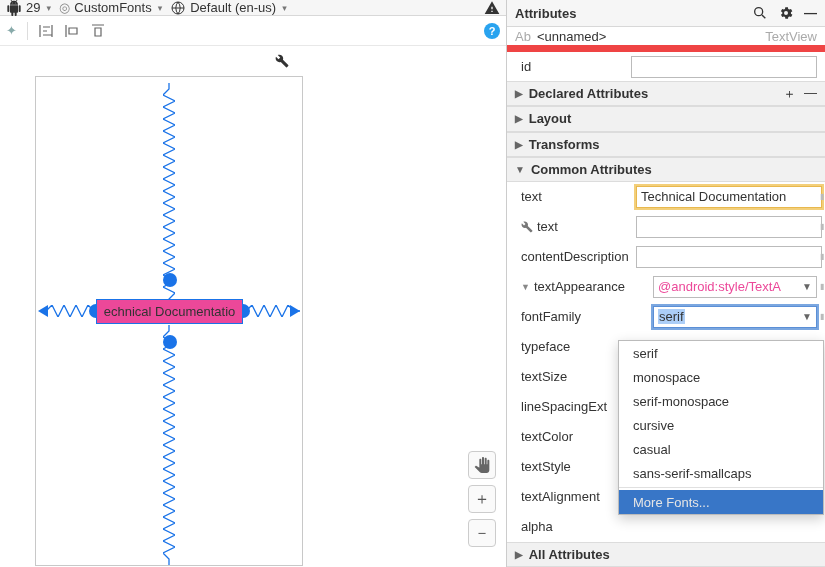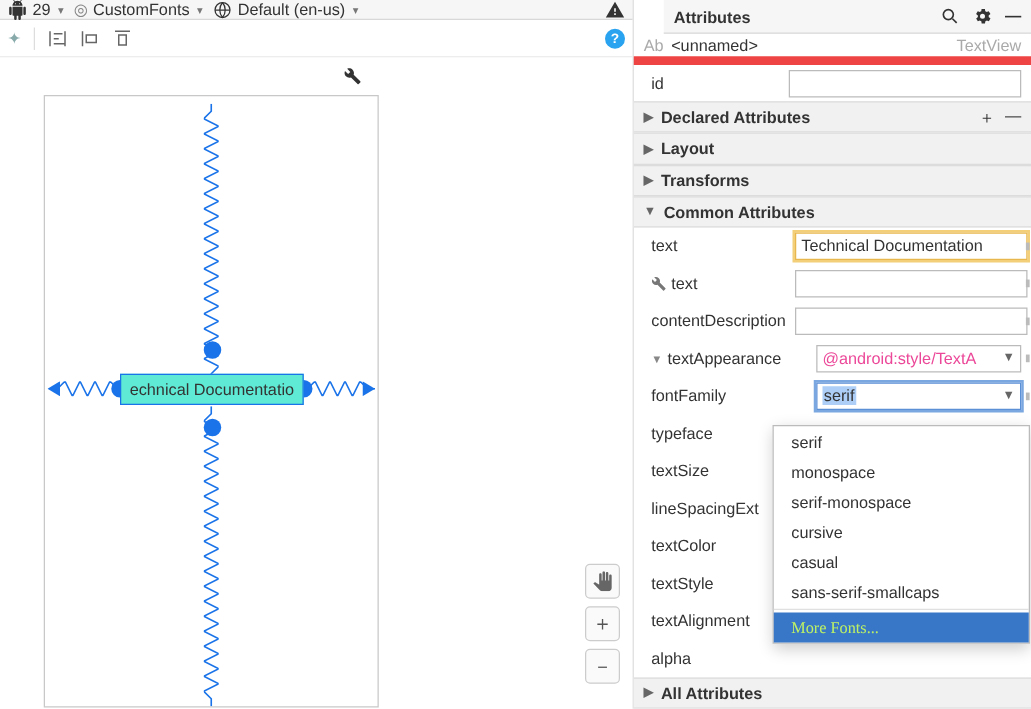--- a/index.html
+++ b/index.html
@@ -19,29 +19,29 @@
 
 .canvas-wrap { flex: 1; position: relative; background: #fff; }
 .wrench { position: absolute; top: 8px; left: 275px; color: #666; }
 .device-frame { position: absolute; top: 30px; left: 35px; width: 268px; height: 490px; border: 1px solid #c8c8c8; background: #fff; }
 .zig-v { position: absolute; left: 50%; transform: translateX(-50%); width: 12px; }
 .zig-h { position: absolute; top: 228px; left: 4px; right: 4px; height: 12px; }
 .arrow-h { position: absolute; top: 228px; width: 10px; height: 12px; }
 .arrow-l { left: 2px; }
 .arrow-r { right: 2px; }
 .handle { position: absolute; width: 14px; height: 14px; border-radius: 50%; background: #1a73e8; }
-.label-box { position: absolute; top: 222px; left: 60px; width: 147px; height: 25px; border: 1px solid #1a73e8; background: #5eead4; display: flex; align-items: center; justify-content: center; overflow: hidden; font-family: Georgia, serif; color: #555; }
+.label-box { position: absolute; top: 222px; left: 60px; width: 147px; height: 25px; border: 1px solid #1a73e8; background: #ec4899; display: flex; align-items: center; justify-content: center; overflow: hidden; font-family: Georgia, serif; color: #555; }
 
 
 .zoom-col { position: absolute; right: 10px; bottom: 20px; display: flex; flex-direction: column; gap: 6px; align-items: center; }
 .zbtn { width: 28px; height: 28px; border: 1px solid #ccc; border-radius: 4px; background: #fafafa; display: flex; align-items: center; justify-content: center; font-size: 16px; color: #555; }
 
 
 .right { width: 318px; display: flex; flex-direction: column; background: #fff; }
-.attr-head { height: 28px; background: #f6f6f6; border-bottom: 1px solid #d8d8d8; display: flex; align-items: center; padding: 0 8px; font-weight: bold; margin-left: 24px; }
+.attr-head { height: 28px; background: #f6f6f6; border-bottom: 1px solid #d8d8d8; display: flex; align-items: center; padding: 0 8px; font-weight: bold; }
 .attr-head .icons { margin-left: auto; display: flex; gap: 10px; color: #666; }
 .type-row { height: 26px; display: flex; align-items: center; padding: 0 8px; gap: 6px; font-size: 12px; color: #666; border-bottom: 7px solid #ef4444; }
 .type-row .tview { margin-left: auto; color: #aaa; }
 .id-row { height: 30px; display: flex; align-items: center; padding: 0 8px 0 14px; gap: 8px; }
 .id-row input { flex: 0 0 164px; margin-left: auto; height: 22px; border: 1px solid #bbb; padding: 0 4px; }
 
 .section { height: 26px; background: #f1f1f1; border-top: 1px solid #dcdcdc; border-bottom: 1px solid #dcdcdc; display: flex; align-items: center; padding: 0 8px; font-weight: bold; }
 .section .tri { margin-right: 6px; font-size: 10px; color: #666; }
 .section .tail { margin-left: auto; display: flex; gap: 8px; color: #666; font-weight: normal; }
 
@@ -55,21 +55,21 @@
 .combo { position: relative; }
 .combo .chev { position: absolute; right: 4px; top: 4px; font-size: 10px; color: #666; }
 .grey-text { color: #ec4899; }
 .sel-text { background: #accef7; padding: 0 1px; }
 .vbar { position: absolute; right: 2px; top: 8px; bottom: 8px; width: 3px; display: flex; flex-direction: column; justify-content: center; color: #bbb; font-size: 8px; }
 
 
 .popup { position: absolute; left: 618px; top: 340px; width: 206px; background: #fff; border: 1px solid #bbb; box-shadow: 0 4px 12px rgba(0,0,0,.2); z-index: 10; }
 .popup .opt { height: 24px; padding: 0 14px; display: flex; align-items: center; }
 .popup .sep { height: 1px; background: #e0e0e0; margin: 2px 0; }
-.popup .opt.hl { background: #3876c7; color: #bef264; font-family: Liberation Serif, serif; }
+.popup .opt.hl { background: #3876c7; color: #e5e5e5; }
 
 svg { display: block; }
 .ico { width: 16px; height: 16px; }
 </style>
 </head>
 <body>
 
 <div class="left">
   <div class="top-toolbar">
     <div class="group">

